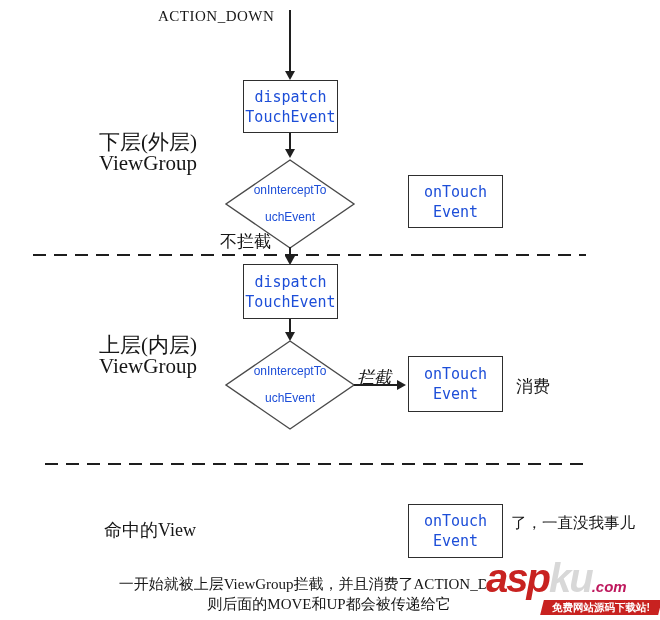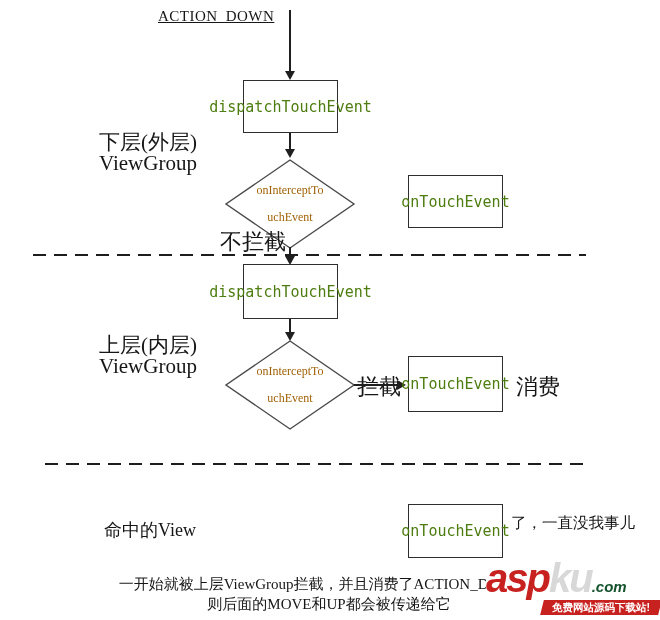--- a/index.html
+++ b/index.html
@@ -1,34 +1,34 @@
 <!DOCTYPE html>
 <html><head>
 <meta charset="utf-8">
 <style>
   html,body{margin:0;padding:0;background:#fff;}
   .stage{position:relative;width:660px;height:620px;background:#ffffff;overflow:hidden;
          font-family:"Liberation Serif",serif;color:#161616;}
   
   .node{position:absolute;box-sizing:border-box;border:1.6px solid #2e2e2e;background:#fff;
-        display:flex;flex-direction:row;align-items:center;justify-content:center;
-        font-family:"DejaVu Sans Mono",monospace;font-size:15px;line-height:20px;color:#4d7c0f;}
+        display:flex;flex-direction:column;align-items:center;justify-content:center;
+        font-family:"DejaVu Sans Mono",monospace;font-size:15px;line-height:20px;color:#1d4ed8;}
   .diamond-wrap{position:absolute;}
   .diamond-text{position:absolute;display:flex;flex-direction:column;align-items:center;justify-content:center;
-        font-family:Liberation Serif, serif;font-size:12px;line-height:15px;color:#a16207;text-align:center;gap:12px;}
+        font-family:Liberation Sans, sans-serif;font-size:12px;line-height:15px;color:#1d4ed8;text-align:center;gap:12px;}
   
   .vline{position:absolute;width:2px;background:#1f1f1f;}
   .hline{position:absolute;height:2px;background:#1f1f1f;}
   .ah-d{position:absolute;width:0;height:0;border-left:5px solid transparent;border-right:5px solid transparent;border-top:9px solid #1f1f1f;}
   .ah-r{position:absolute;width:0;height:0;border-top:5px solid transparent;border-bottom:5px solid transparent;border-left:9px solid #1f1f1f;}
   .dash{position:absolute;height:2px;background:repeating-linear-gradient(90deg,#1d1d1d 0 13px,transparent 13px 21px);}
   
-  .evt{position:absolute;left:158px;top:7px;width:114px;text-align:center;font-size:15px;line-height:19px;letter-spacing:.5px;text-decoration:underline;}
+  .evt{position:absolute;left:158px;top:7px;width:114px;text-align:center;font-size:15px;line-height:19px;letter-spacing:.5px;}
   .grp{position:absolute;width:112px;text-align:center;font-size:21px;line-height:21px;}
-  .cjk{position:absolute;font-size:22px;line-height:19px;}
+  .cjk{position:absolute;font-size:17px;line-height:19px;}
   .note{position:absolute;font-size:15.5px;line-height:18px;}
   .caption{position:absolute;left:62px;top:574px;width:534px;text-align:center;font-size:15px;line-height:20px;}
   
   .wm{position:absolute;left:486px;top:562px;width:174px;height:56px;background:#fff;z-index:5;}
   .wm-row{position:absolute;left:0;top:-6px;white-space:nowrap;
           font-family:"Liberation Sans",sans-serif;font-style:italic;font-weight:800;}
   .wm-asp{font-size:40px;letter-spacing:-2px;}
   .wm-ku{font-size:40px;letter-spacing:-2px;}
   .wm-com{font-size:15px;letter-spacing:0;}
   .wm-banner{position:absolute;left:56px;top:38px;width:118px;height:15px;transform:skewX(-14deg);
@@ -99,21 +99,21 @@
   <div class="diamond-wrap" style="left:224px;top:340px;">
     <svg width="132" height="90">
       <polygon points="66,1 130,45 66,89 2,45" fill="#ffffff" stroke="#4a4a4a" stroke-width="1.4"></polygon>
     </svg>
   </div>
   <div class="diamond-text" style="left:224px;top:340px;width:132px;height:90px;">
     <div>onInterceptTo</div>
     <div>uchEvent</div>
   </div>
 
-  <div class="cjk" style="left:357px;top:377px;">拦截</div>
+  <div class="cjk" style="left:357px;top:368px;font-style:italic;">拦截</div>
 
   <div class="hline" style="left:354px;top:384px;width:43px;"></div>
   <div class="ah-r" style="left:397px;top:380px;"></div>
 
   <div class="node" style="left:408px;top:356px;width:95px;height:56px;">
     <div>onTouch</div>
     <div>Event</div>
   </div>
 
   <div class="cjk" style="left:516px;top:377px;text-align:center;">消费</div>
@@ -131,20 +131,20 @@
     <div>了，一直没我事儿</div>
   </div>
 
   <div class="caption">
     <div>一开始就被上层ViewGroup拦截，并且消费了ACTION_DOWN，</div>
     <div>则后面的MOVE和UP都会被传递给它</div>
   </div>
 
   <div class="wm">
     <div class="wm-row">
-      <span class="wm-asp" style="color: rgb(200, 34, 32);">asp</span><span class="wm-ku" style="color: rgb(216, 216, 216);">ku</span><span class="wm-com" style="color: #14532d;">.com</span>
+      <span class="wm-asp" style="color: rgb(200, 34, 32);">asp</span><span class="wm-ku" style="color: rgb(216, 216, 216);">ku</span><span class="wm-com" style="color: #be185d;">.com</span>
     </div>
     <div class="wm-banner" style="background: rgb(200, 34, 32);">
       <span>免费网站源码下载站!</span>
     </div>
   </div>
 
 </div>
 
 </body></html>

